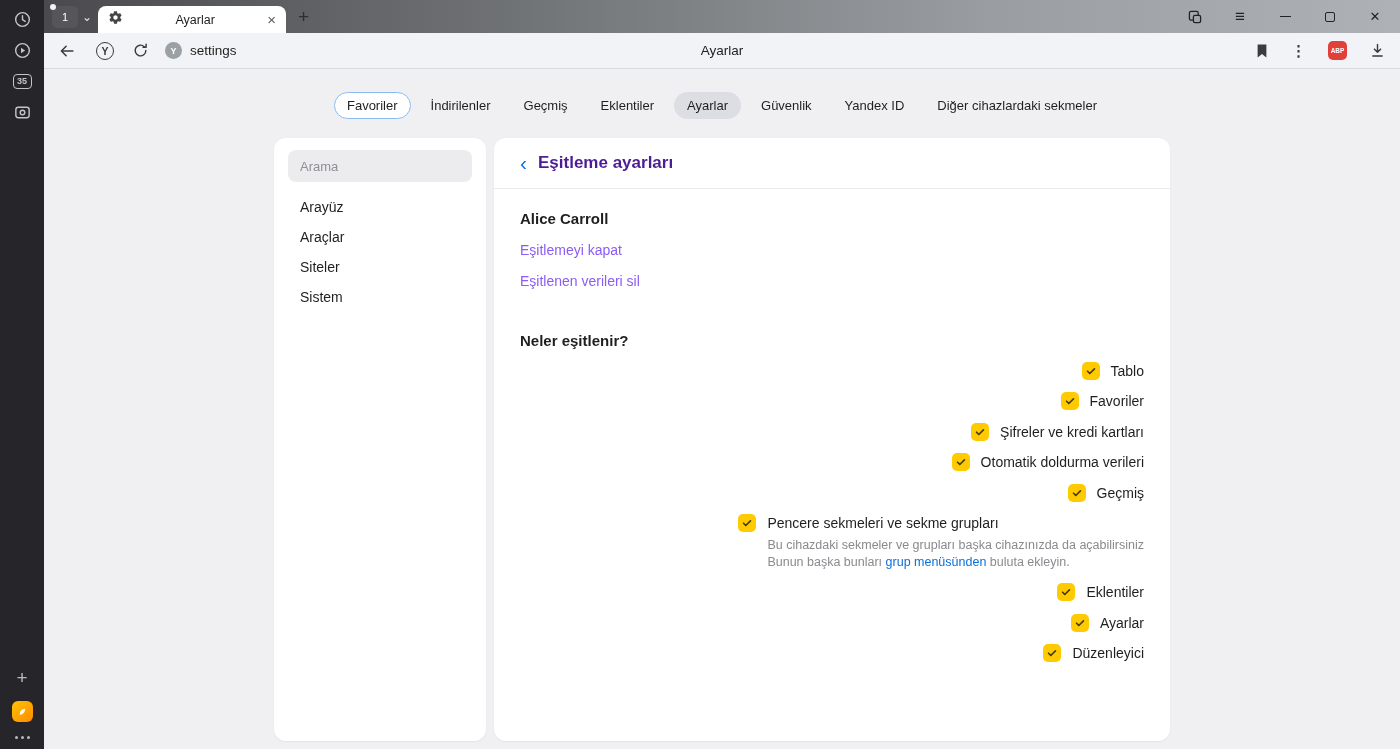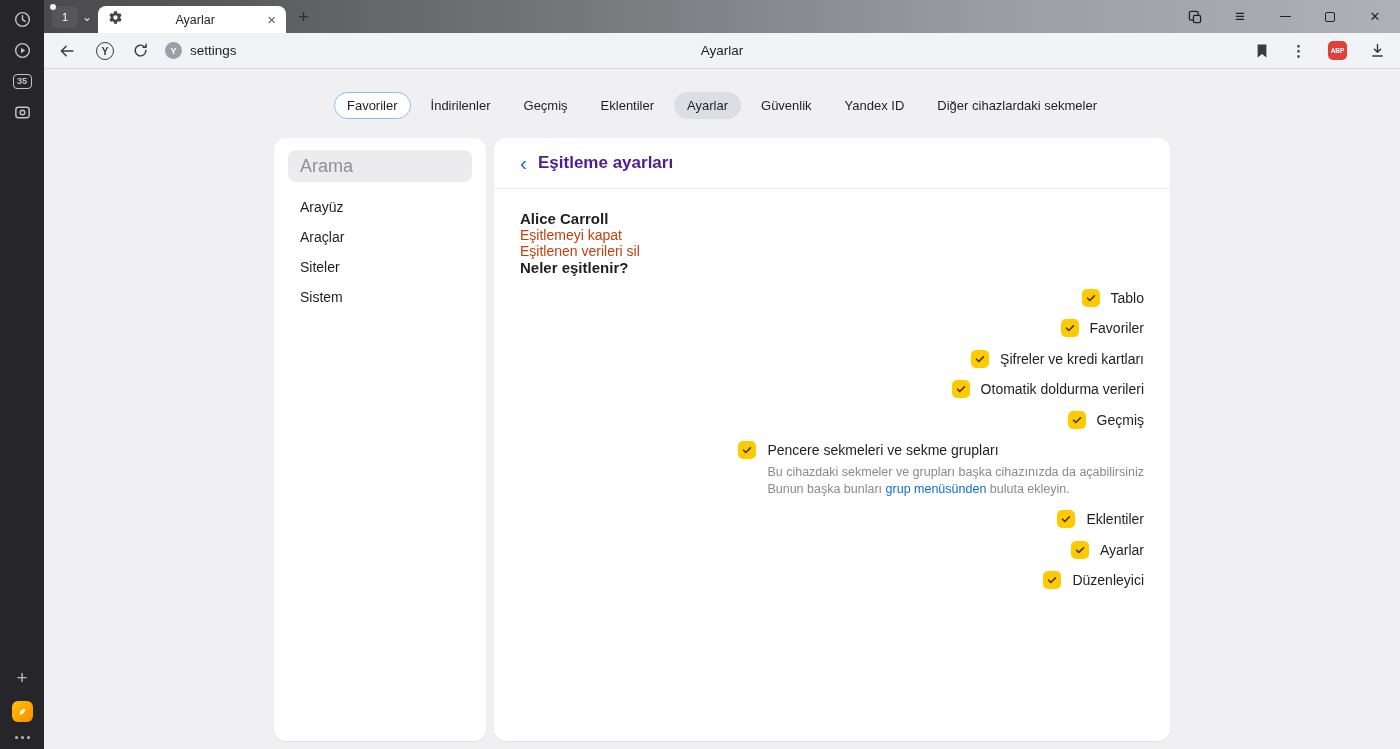--- a/index.html
+++ b/index.html
@@ -99,38 +99,38 @@
   .pill { padding:5px 12px; border-radius:14px; border:1px solid transparent; white-space:nowrap; cursor:pointer; }
   .pill.outlined { background:#fff; border-color:#8bbcef; }
   .pill.active { background:#dcdee3; }
 
   .cards { position:absolute; left:230px; top:68px; display:flex; gap:8px; }
   .card { background:#fff; border-radius:12px; box-shadow:0 1px 2px rgba(0,0,0,0.06); }
   .side-card { width:212px; height:603px; padding-top:12px; }
   .search-wrap { padding:0 14px 10px 14px; }
   .search-input {
     width:100%; height:15px; border:none; outline:none; background:#ececef;
-    border-radius:8px; padding:16px 12px; font-size:18px; color:#1f1f1f;
+    border-radius:8px; padding:16px 12px; font-size:13px; color:#1f1f1f;
     font-family:"Liberation Sans", sans-serif;
   }
   .search-input::placeholder { color:#8f8f94; }
   .side-item { padding:7px 26px; font-size:14px; cursor:pointer; }
 
   .main-card { width:676px; height:603px; display:flex; flex-direction:column; }
   .main-head {
     height:51px; display:flex; align-items:center; gap:11px;
     padding:0 26px; border-bottom:1px solid #ebebee;
   }
   .back-chevron { color:#0d6ed9; font-size:21px; line-height:1; cursor:pointer; padding-bottom:2px; }
   .main-title { color:#4c1d95; font-size:17px; font-weight:bold; }
   .main-body { padding:20px 26px 0 26px; }
   .account-name { font-size:15px; font-weight:bold; margin-top:1px; }
-  .blue-link { display:inline-block; color:#c2410c; font-size:14px; cursor:pointer; text-decoration:none; }
+  .blue-link { display:inline-block; color:#8b5cf6; font-size:14px; margin-top:15px; cursor:pointer; text-decoration:none; }
   .blue-link-block { display:block; }
-  .section-title { font-size:15px; font-weight:bold; }
+  .section-title { font-size:15px; font-weight:bold; margin-top:43px; }
   .sync-list { margin-top:4px; }
   .sync-row { display:flex; align-items:flex-start; gap:11px; margin-top:12px;justify-content:flex-end; }
   .checkbox {
     width:18px; height:18px; border-radius:5px; background:#ffcb00;
     display:flex; align-items:center; justify-content:center; flex:none; cursor:pointer; margin-top:0.5px;
   }
   .sync-label { font-size:14px; padding-top:1.5px; }
   .sync-note { font-size:12.5px; color:#8a8a8f; line-height:17px; margin-top:5px; }
   .note-link { color:#0d6ed9; cursor:pointer; text-decoration:none; }
 </style>

